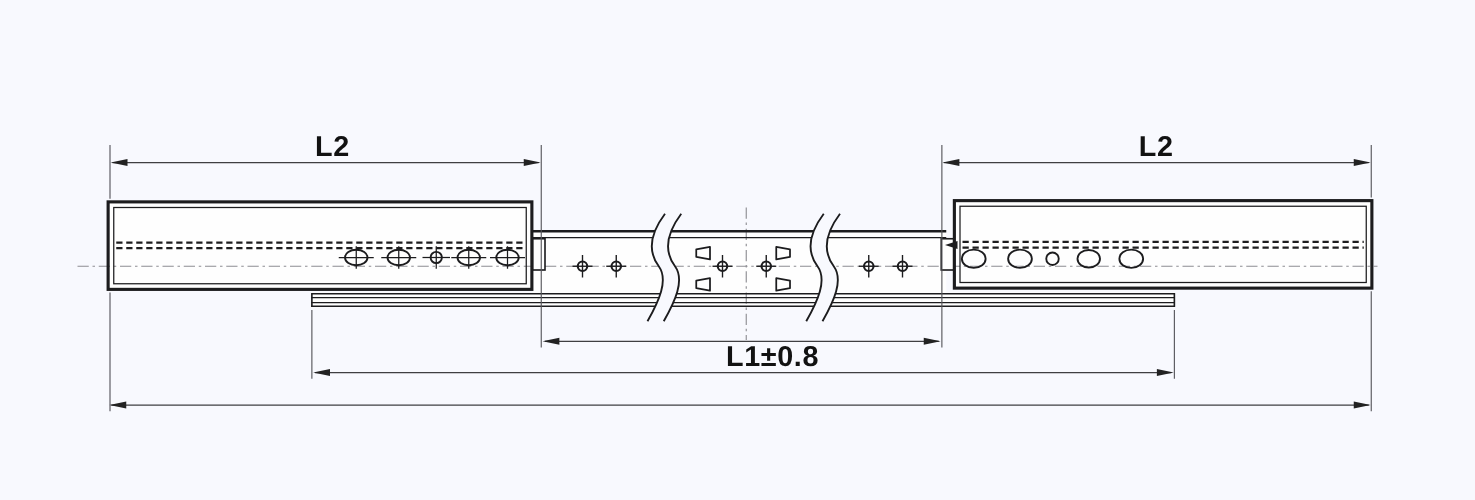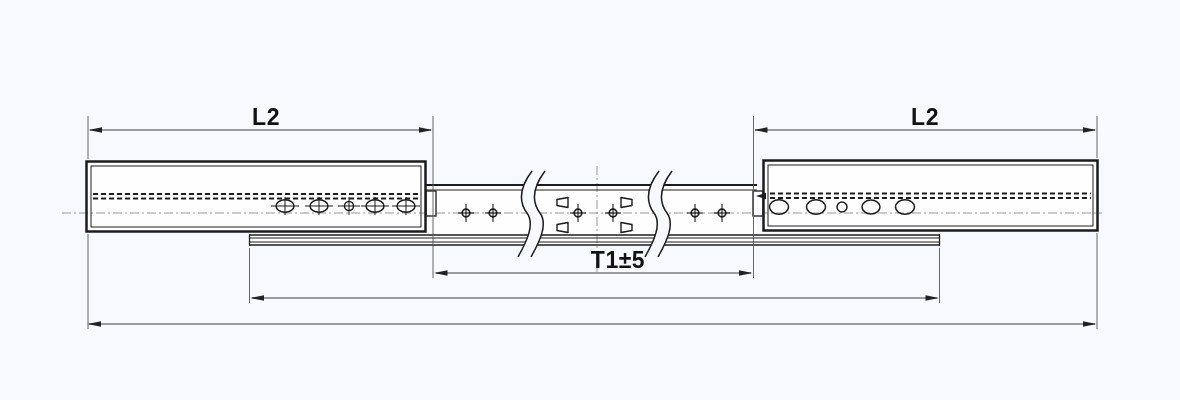--- a/index.html
+++ b/index.html
@@ -218,15 +218,15 @@
         <polygon points="250.5,278 264,275.2 264,280.8"></polygon>
         <polygon points="939,278 925.5,275.2 925.5,280.8"></polygon>
         <polygon points="87.5,304 101,301.2 101,306.8"></polygon>
         <polygon points="1096.5,304 1083,301.2 1083,306.8"></polygon>
       </g>
     </g>
   </svg>
 
   <div class="dim-label lbl-l2-left">L2</div>
   <div class="dim-label lbl-l2-right">L2</div>
-  <div class="dim-label lbl-t1">T1±5</div>
+  <div class="dim-label lbl-l1">L1±0.8</div>
 
 </div>
 
 </body></html>

